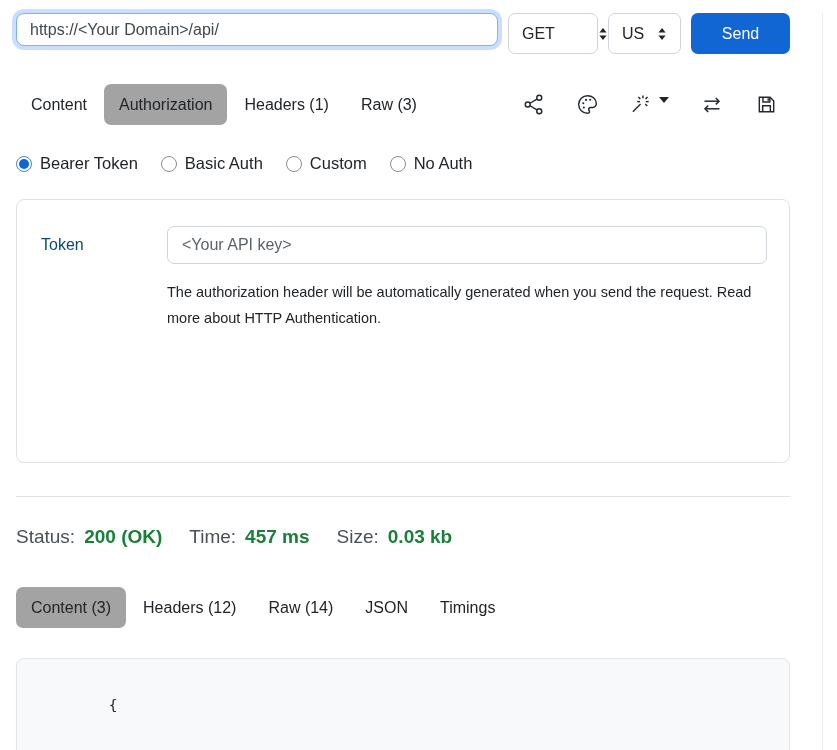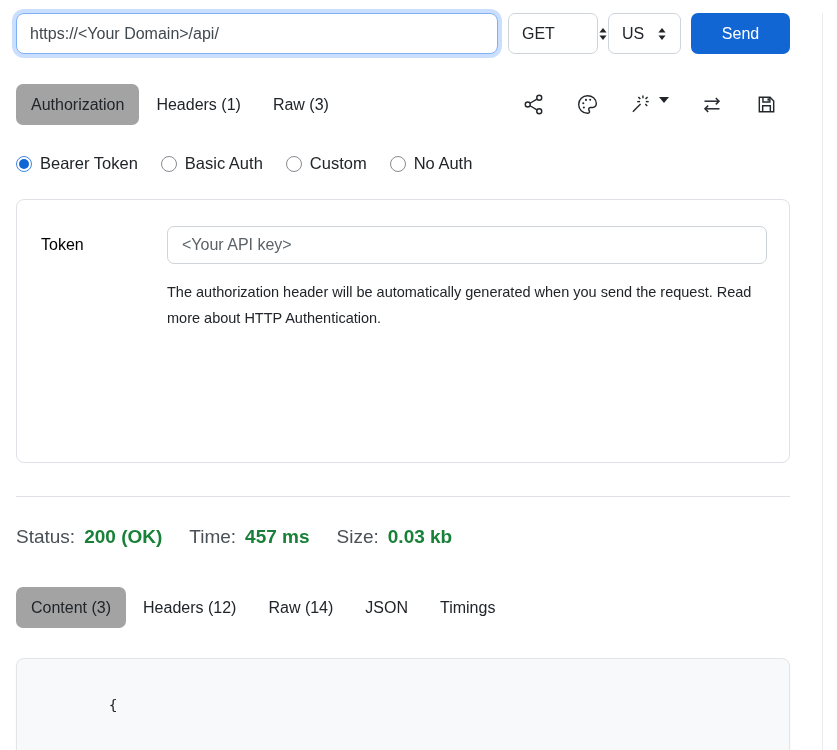--- a/index.html
+++ b/index.html
@@ -4,21 +4,21 @@
 <style>
   * { margin:0; padding:0; box-sizing:border-box; }
   html,body { width:837px; height:750px; overflow:hidden; background:#fff;
     font-family:"Liberation Sans","DejaVu Sans",sans-serif; color:#212529; }
   .page { position:relative; width:837px; height:750px; }
   .content { margin:0 16px; width:774px; }
   .right-rule { position:absolute; left:822px; top:0; width:1px; height:750px; background:#ececec; }
 
   
   .url-row { display:flex; gap:10px; margin-top:13px; height:41px; align-items:stretch; }
-  .url-input { flex:1; min-width:0; height:41px; border:1px solid #7fb1f5; border-radius:8px;
+  .url-input { flex:1; min-width:0; height:33px; border:1px solid #7fb1f5; border-radius:8px;
     box-shadow:0 0 0 4px rgba(13,110,253,.22); padding:0 13px; font-size:16px; color:#40484f;
     font-family:inherit; outline:none; background:#fff; }
   .select { display:flex; align-items:center; justify-content:space-between; gap:8px;
     border:1px solid #ced4da; border-radius:7px; background:#fff; padding:0 13px; font-size:16px;
     color:#212529; cursor:pointer; }
   .select.method { width:90px;gap:43px; }
   .select.region { width:73px; }
   .updown { flex:none; color:#212529; }
   .send-btn { width:99px; border:none; border-radius:7px; background:#1266d3; color:#fff;
     font-size:16px; font-family:inherit; cursor:pointer; }
@@ -38,21 +38,21 @@
   .auth-row { display:flex; align-items:center; gap:23px; margin-top:29px; }
   .auth-opt { display:flex; align-items:center; gap:8px; font-size:16.5px; cursor:pointer;justify-content:center; }
   .radio { width:16px; height:16px; border-radius:50%; border:1px solid #878c91; background:#fff; position:relative; flex:none; }
   .radio.selected { border:1px solid #3f86e0; }
   .radio.selected::after { content:""; position:absolute; inset:2px; border-radius:50%; background:#1266d3; }
 
   
   .auth-card { margin-top:26px; height:264px; border:1px solid #dee2e6; border-radius:8px;
     padding:26px 22px 0 24px; }
   .token-row { display:flex; align-items:center; }
-  .token-label { width:126px; font-size:16px; color:#000000; flex:none; }
+  .token-label { width:126px; font-size:16px; color:#0c4a6e; flex:none; }
   .token-input { flex:1; height:38px; border:1px solid #ced4da; border-radius:7px; padding:0 14px;
     font-size:16px; color:#5a6268; font-family:inherit; outline:none; background:#fff; }
   .token-help { margin-left:126px; margin-top:15px; max-width:615px; font-size:14.5px;
     line-height:26px; color:#212529; }
 
   .divider { margin-top:33px; border:none; border-top:1px solid #dee2e6; }
 
   
   .status-bar { display:flex; align-items:center; gap:27px; margin-top:29px; font-size:19px; }
   .stat { display:flex; align-items:center; gap:9px; }
@@ -91,20 +91,21 @@
         <svg class="updown" width="10" height="14" viewBox="0 0 10 14" fill="currentColor">
           <path d="M5 1 8.6 5.6H1.4z"></path>
             <path d="M5 13 1.4 8.4h7.2z"></path>
         </svg>
       </div>
       <button class="send-btn">Send</button>
     </div>
 
     <div class="tabs-row">
       <div class="tabs">
+        <div class="tab">Content</div>
         <div class="tab active">Authorization</div>
         <div class="tab">Headers (1)</div>
         <div class="tab">Raw (3)</div>
       </div>
       <div class="toolbar">
         <span class="icon-btn">
           <svg width="23" height="23" viewBox="0 0 24 24" fill="none" stroke="currentColor" stroke-width="1.5">
             <circle cx="18" cy="5" r="2.6"></circle>
               <circle cx="6" cy="12" r="2.6"></circle>
               <circle cx="18" cy="19" r="2.6"></circle>

